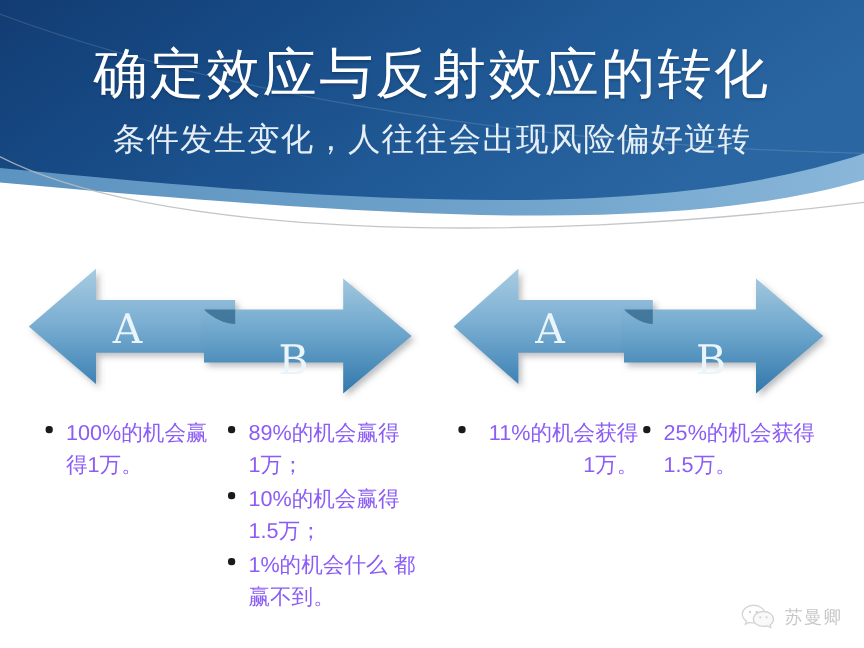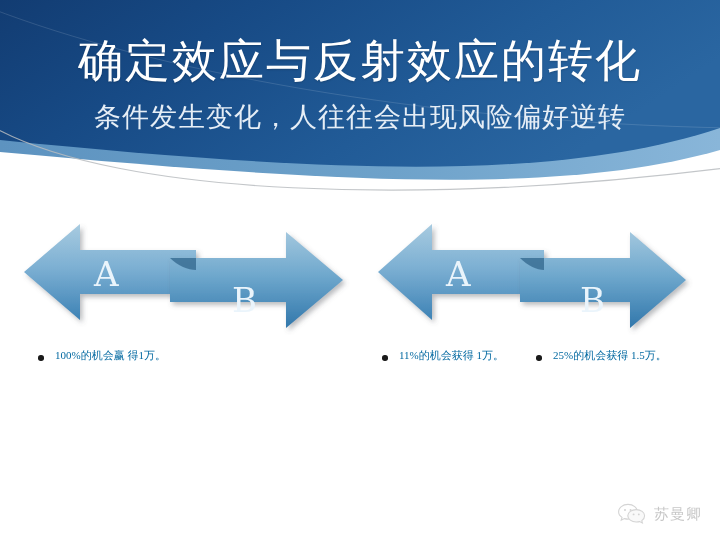--- a/index.html
+++ b/index.html
@@ -44,21 +44,21 @@
   }
   .slide-title {
     margin: 0;
     padding-top: 37px;
     font-size: 45px;
     line-height: 1.1;
     font-weight: 400;
     color: #ffffff;
     letter-spacing: 2px;
     text-shadow: 0 1px 2px rgba(0,0,0,0.18);
-    font-family: Liberation Serif, serif;
+    font-family: Liberation Sans, sans-serif;
   }
   .slide-subtitle {
     margin: 0;
     padding-top: 14px;
     font-size: 27px;
     line-height: 1.2;
     font-weight: 400;
     color: #e6eef6;
     letter-spacing: 1px;
     font-family: "DejaVu Serif", "Liberation Serif", serif;
@@ -81,31 +81,31 @@
     left: 0;
     width: 720px;
     height: 150px;
   }
   .bullet-col {
     position: absolute;
     top: 0;
   }
   .bullet-col.c1 { left: 36px;  width: 150px; }
   .bullet-col.c2 { left: 188px; width: 160px; }
-  .bullet-col.c3 { left: 380px; width: 152px; }
+  .bullet-col.c3 { left: 380px; width: 152px; text-align: right; }
   .bullet-col.c4 { left: 534px; width: 165px; }
 
   .bullet-item {
     position: relative;
     padding-left: 19px;
     margin-bottom: 3px;
-    font-size: 11px;
+    font-size: 18px;
     line-height: 1.45;
-    color: #0369a1;
-    font-family: Liberation Serif, serif;
+    color: #8b5cf6;
+    font-family: Liberation Sans, sans-serif;
   }
   .bullet-item .dot {
     position: absolute;
     left: 2px;
     top: 7px;
     width: 5.5px;
     height: 5.5px;
     border-radius: 50%;
     background: #1a1a1a;
   }
@@ -223,20 +223,37 @@
   <div class="bullets">
 
     <div class="bullet-col c1">
       <div class="bullet-item">
         <span class="dot"></span>
         <span>100%的机会赢</span>
         <span>得1万。</span>
       </div>
     </div>
 
+    <div class="bullet-col c2">
+      <div class="bullet-item">
+        <span class="dot"></span>
+        <span>89%的机会赢得</span>
+        <span>1万；</span>
+      </div>
+      <div class="bullet-item">
+        <span class="dot"></span>
+        <span>10%的机会赢得</span>
+        <span>1.5万；</span>
+      </div>
+      <div class="bullet-item">
+        <span class="dot"></span>
+        <span>1%的机会什么</span>
+        <span>都赢不到。</span>
+      </div>
+    </div>
 
     <div class="bullet-col c3">
       <div class="bullet-item">
         <span class="dot"></span>
         <span>11%的机会获得</span>
         <span>1万。</span>
       </div>
     </div>
 
     <div class="bullet-col c4">

